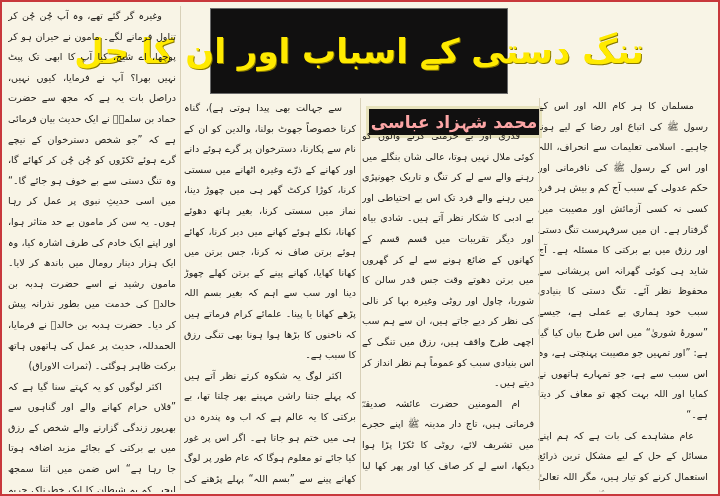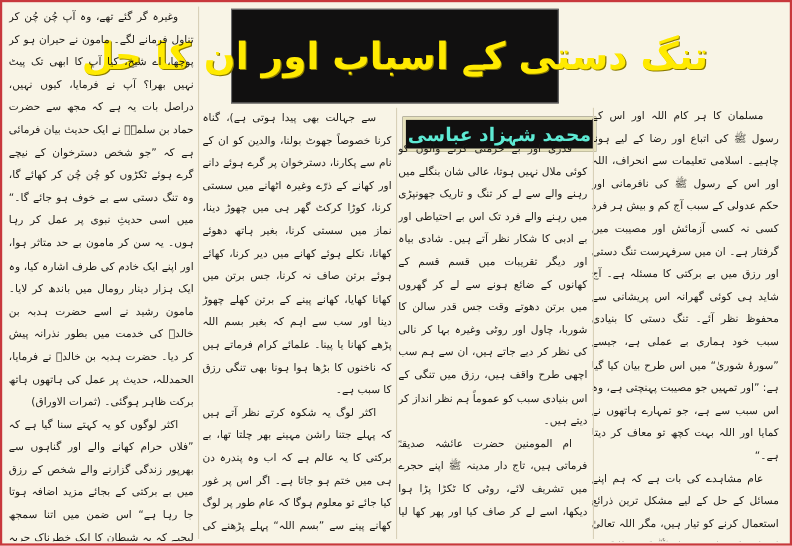--- a/index.html
+++ b/index.html
@@ -28,21 +28,21 @@
     direction:rtl; white-space:nowrap;
     text-shadow:1px 1px 0 #8a7a00;
   }
   .byline {
     position:absolute; top:104px; left:364px; width:170px; height:26px;
     background:#111010;
     border:3px solid #e7e2bc;
     display:flex; align-items:center; justify-content:center;
   }
   .byline-text {
-    color:#5eead4; font-size:17px; font-weight:bold; direction:rtl; white-space:nowrap;
+    color:#fca5a5; font-size:17px; font-weight:bold; direction:rtl; white-space:nowrap;
   }
   .col {
     position:absolute;
     direction:rtl; text-align:justify;
     font-family:"DejaVu Sans", sans-serif;
     font-size:9.6px; line-height:20.6px;
     color:#1c1a16;
     overflow:hidden;
   }
   .col p { margin:0; text-indent:14px; }

